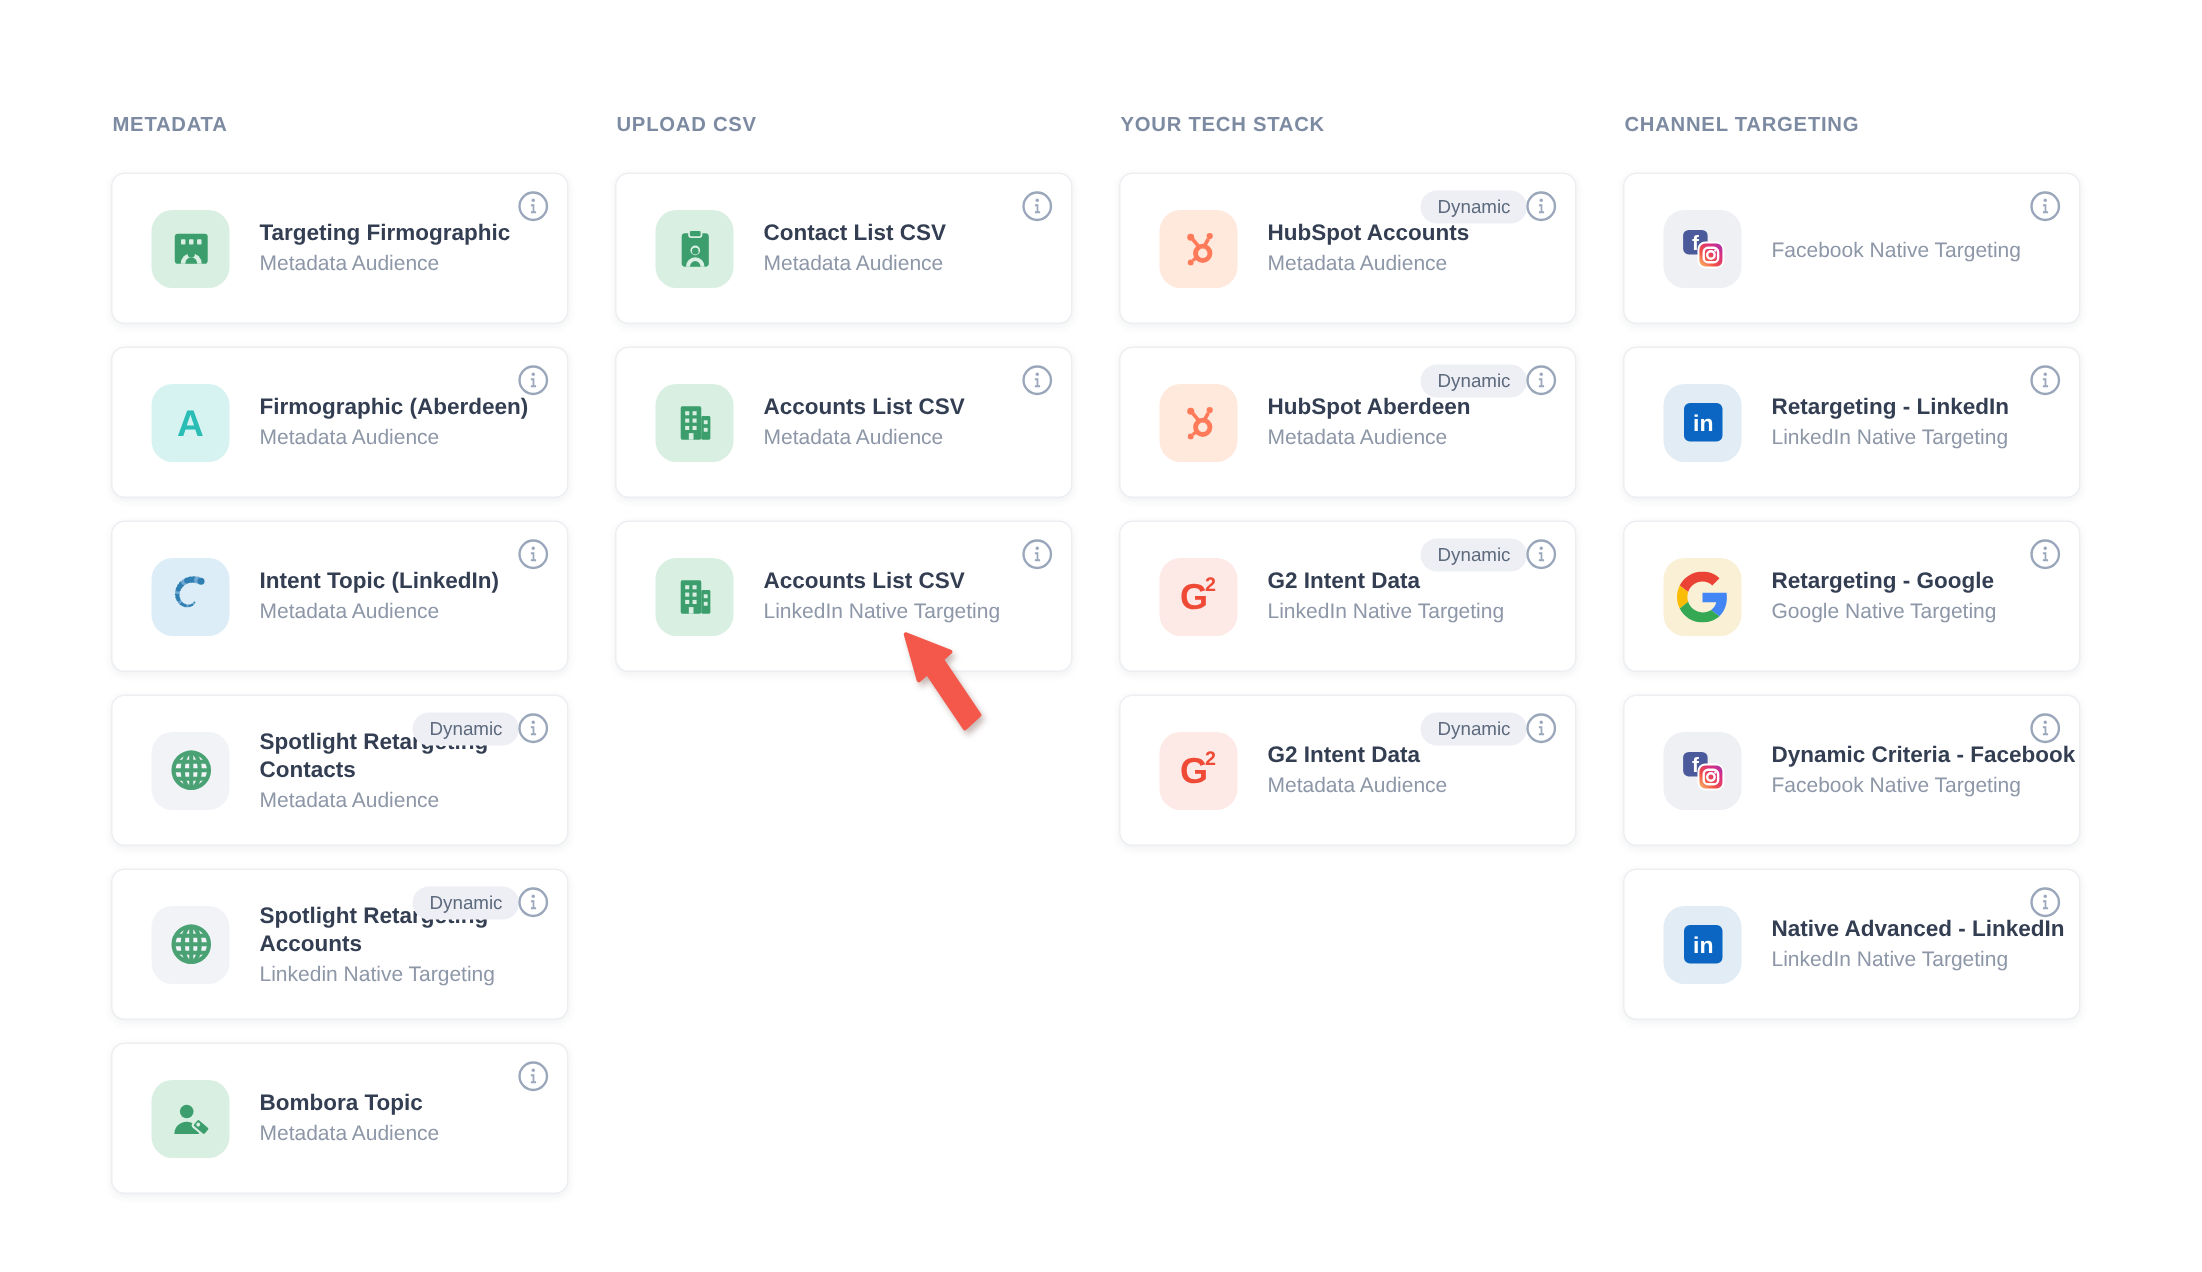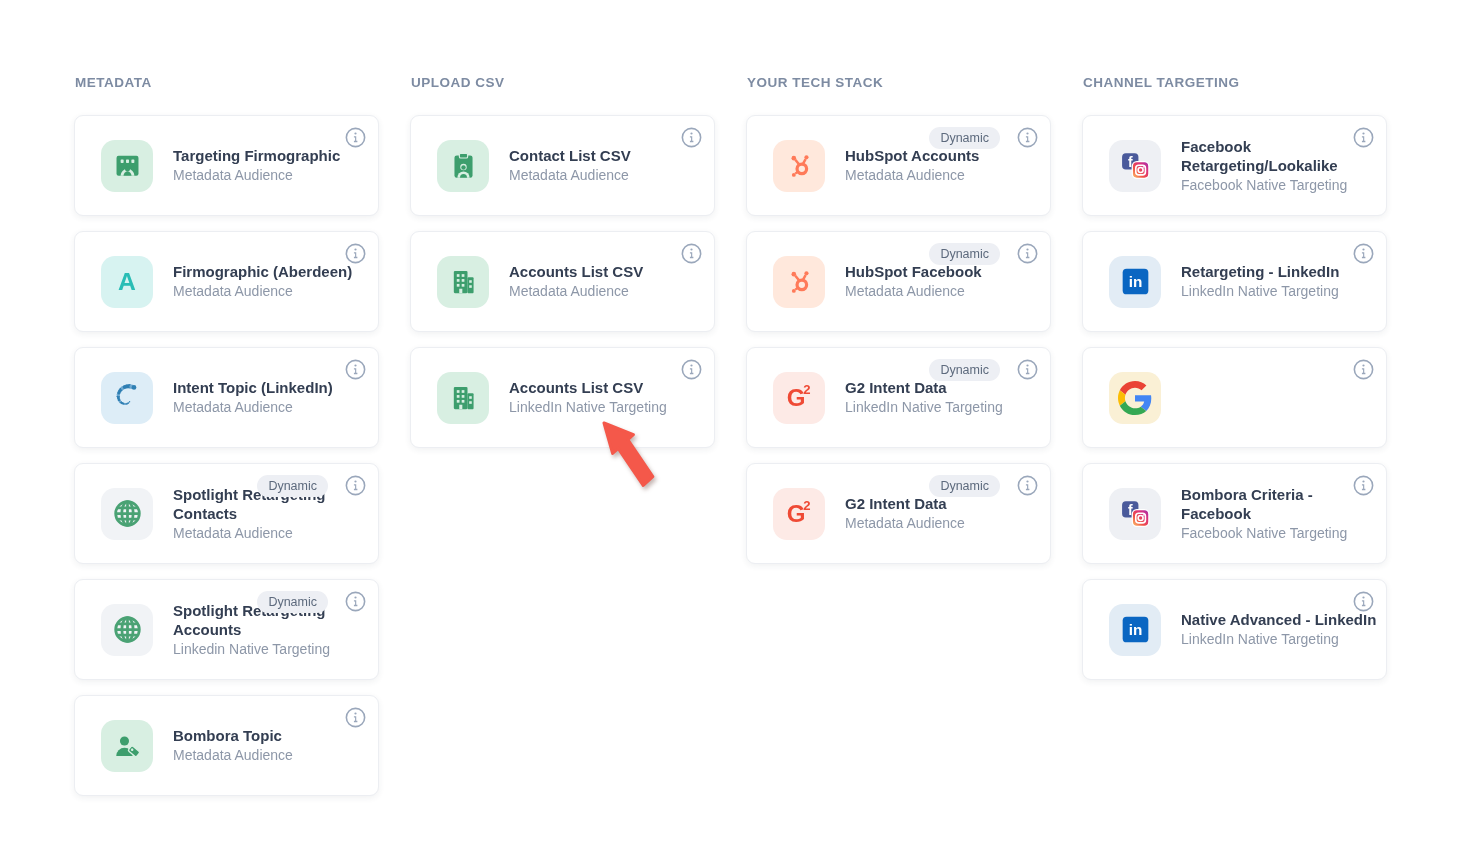--- a/index.html
+++ b/index.html
@@ -8,21 +8,21 @@
   .column { width:305px; flex:0 0 305px; }
   .col-header { font-size:13.5px; line-height:14px; font-weight:700; letter-spacing:.5px; color:#7d8ba2; margin:0 0 25px 1px; text-transform:uppercase; }
   .cards { display:flex; flex-direction:column; gap:15px; }
   .card { position:relative; height:101px; background:#fff; border:1px solid #eceef2; border-radius:9px;
           box-shadow:0 2px 6px rgba(40,50,70,.07); display:flex; align-items:center; }
   .tile { width:52px; height:52px; border-radius:14px; margin-left:26px; flex:0 0 52px;
           display:flex; align-items:center; justify-content:center; }
   .text { margin-left:20px; width:205px; }
   .title { font-size:15px; line-height:19px; font-weight:700; color:#333e52; }
   .subtitle { font-size:14px; line-height:19px; color:#8d97a8; margin-top:1px; }
-  .badge { position:absolute; top:11px; right:50px; height:22px; line-height:22px; padding:0 11px;
+  .badge { position:absolute; top:11px; right:32px; height:22px; line-height:22px; padding:0 11px;
            border-radius:11px; background:#edeff4; color:#5d6a7d; font-size:12.5px; }
   .info { position:absolute; top:11px; right:12px; width:21px; height:21px; cursor:pointer; }
   .info svg { display:block; }
   .arrow-annotation { position:absolute; left:596px; top:417px; width:64px; height:74px; pointer-events:none;
                       filter:drop-shadow(2px 3px 2px rgba(90,50,40,.35)); }
 </style>
 </head>
 <body>
 
 <svg width="0" height="0" style="position:absolute">
@@ -333,21 +333,21 @@
       <circle cx="13.8" cy="14.6" r="3.7" fill="none" stroke="#ff7a59" stroke-width="2.5"></circle>
       <circle cx="7.6" cy="6.3" r="1.8" fill="#ff7a59"></circle>
       <path d="M8.7 7.5 L11.9 11.3" stroke="#ff7a59" stroke-width="1.9"></path>
       <circle cx="17.4" cy="5.7" r="1.6" fill="#ff7a59"></circle>
       <path d="M16.7 7.1 L14.7 10.8" stroke="#ff7a59" stroke-width="1.9"></path>
       <circle cx="7.6" cy="19.3" r="1.5" fill="#ff7a59"></circle>
       <path d="M8.7 18.3 L10.9 16.7" stroke="#ff7a59" stroke-width="1.7"></path>
             </svg>
           </span>
       <div class="text">
-        <div class="title">HubSpot Facebook</div>
+        <div class="title">HubSpot Aberdeen</div>
         <div class="subtitle">Metadata Audience</div>
       </div>
     </div>
 
     <div class="card">
       <span class="badge">Dynamic</span>
       <span class="info">
             <svg viewBox="0 0 20 20" width="21" height="21">
   <circle cx="10" cy="10" r="8.7" fill="none" stroke="#9aa7bb" stroke-width="1.5"></circle>
   <circle cx="10" cy="6.2" r="1.05" fill="#9aa7bb"></circle>
@@ -405,21 +405,20 @@
             <svg viewBox="0 0 24 24" width="35" height="35">
       <rect x="2.8" y="3.6" width="11.2" height="11.2" rx="2.6" fill="#4a5a9b"></rect>
       <text x="8.5" y="12.7" text-anchor="middle" font-family="Liberation Sans, sans-serif" font-size="9.5" font-weight="bold" fill="#fff">f</text>
       <rect x="9.8" y="9.4" width="11.4" height="11.4" rx="3.1" fill="url(#ig-grad)" stroke="#fff" stroke-width="0.9"></rect>
       <rect x="12.2" y="11.8" width="6.6" height="6.6" rx="2" fill="none" stroke="#fff" stroke-width="1.1"></rect>
       <circle cx="15.5" cy="15.1" r="1.7" fill="none" stroke="#fff" stroke-width="1.1"></circle>
       <circle cx="17.55" cy="13.05" r="0.55" fill="#fff"></circle>
             </svg>
           </span>
       <div class="text">
-        <div class="title">Facebook Retargeting/Lookalike</div>
         <div class="subtitle">Facebook Native Targeting</div>
       </div>
     </div>
 
     <div class="card">
 
       <span class="info">
             <svg viewBox="0 0 20 20" width="21" height="21">
   <circle cx="10" cy="10" r="8.7" fill="none" stroke="#9aa7bb" stroke-width="1.5"></circle>
   <circle cx="10" cy="6.2" r="1.05" fill="#9aa7bb"></circle>
@@ -448,20 +447,24 @@
             </svg>
           </span>
       <span class="tile" style="background: rgb(250, 240, 213);">
             <svg viewBox="0 0 48 48" width="34" height="34">
       <path fill="#EA4335" d="M24 9.5c3.54 0 6.71 1.22 9.21 3.6l6.85-6.85C35.9 2.38 30.47 0 24 0 14.62 0 6.51 5.38 2.56 13.22l7.98 6.19C12.43 13.72 17.74 9.5 24 9.5z"></path>
       <path fill="#4285F4" d="M46.98 24.55c0-1.57-.15-3.09-.38-4.55H24v9.02h12.94c-.58 2.96-2.26 5.48-4.78 7.18l7.73 6c4.51-4.18 7.09-10.36 7.09-17.65z"></path>
       <path fill="#FBBC05" d="M10.53 28.59c-.48-1.45-.76-2.99-.76-4.59s.27-3.14.76-4.59l-7.98-6.19C.92 16.46 0 20.12 0 24c0 3.88.92 7.54 2.56 10.78l7.97-6.19z"></path>
       <path fill="#34A853" d="M24 48c6.48 0 11.93-2.13 15.89-5.81l-7.73-6c-2.15 1.45-4.92 2.3-8.16 2.3-6.26 0-11.57-4.22-13.47-9.91l-7.98 6.19C6.51 42.62 14.62 48 24 48z"></path>
             </svg>
           </span>
+      <div class="text">
+        <div class="title">Retargeting - Google</div>
+        <div class="subtitle">Google Native Targeting</div>
+      </div>
     </div>
 
     <div class="card">
 
       <span class="info">
             <svg viewBox="0 0 20 20" width="21" height="21">
   <circle cx="10" cy="10" r="8.7" fill="none" stroke="#9aa7bb" stroke-width="1.5"></circle>
   <circle cx="10" cy="6.2" r="1.05" fill="#9aa7bb"></circle>
   <path d="M8.5 8.7 h2.2 v4.5 h1.1 v1.3 H8.5 v-1.3 h1.1 v-3.2 h-1.1 Z" fill="#9aa7bb"></path>
             </svg>
@@ -470,21 +473,21 @@
             <svg viewBox="0 0 24 24" width="35" height="35">
       <rect x="2.8" y="3.6" width="11.2" height="11.2" rx="2.6" fill="#4a5a9b"></rect>
       <text x="8.5" y="12.7" text-anchor="middle" font-family="Liberation Sans, sans-serif" font-size="9.5" font-weight="bold" fill="#fff">f</text>
       <rect x="9.8" y="9.4" width="11.4" height="11.4" rx="3.1" fill="url(#ig-grad)" stroke="#fff" stroke-width="0.9"></rect>
       <rect x="12.2" y="11.8" width="6.6" height="6.6" rx="2" fill="none" stroke="#fff" stroke-width="1.1"></rect>
       <circle cx="15.5" cy="15.1" r="1.7" fill="none" stroke="#fff" stroke-width="1.1"></circle>
       <circle cx="17.55" cy="13.05" r="0.55" fill="#fff"></circle>
             </svg>
           </span>
       <div class="text">
-        <div class="title">Bombora Criteria - Facebook</div>
+        <div class="title">Dynamic Criteria - Facebook</div>
         <div class="subtitle">Facebook Native Targeting</div>
       </div>
     </div>
 
     <div class="card">
 
       <span class="info">
             <svg viewBox="0 0 20 20" width="21" height="21">
   <circle cx="10" cy="10" r="8.7" fill="none" stroke="#9aa7bb" stroke-width="1.5"></circle>
   <circle cx="10" cy="6.2" r="1.05" fill="#9aa7bb"></circle>

